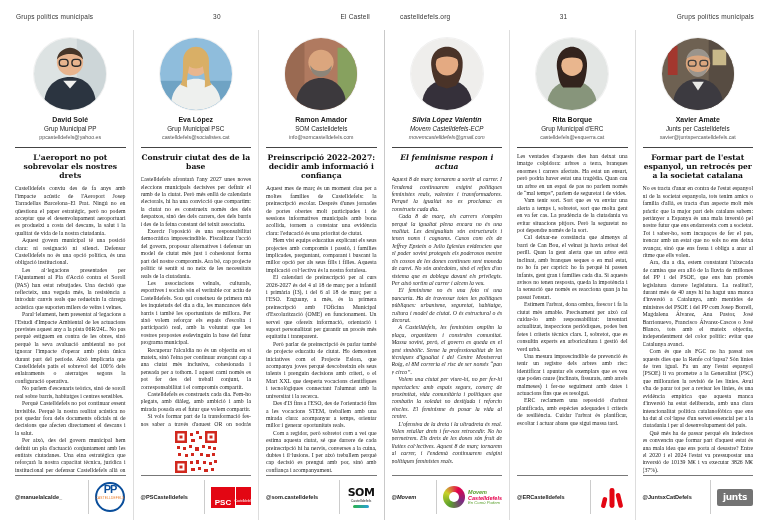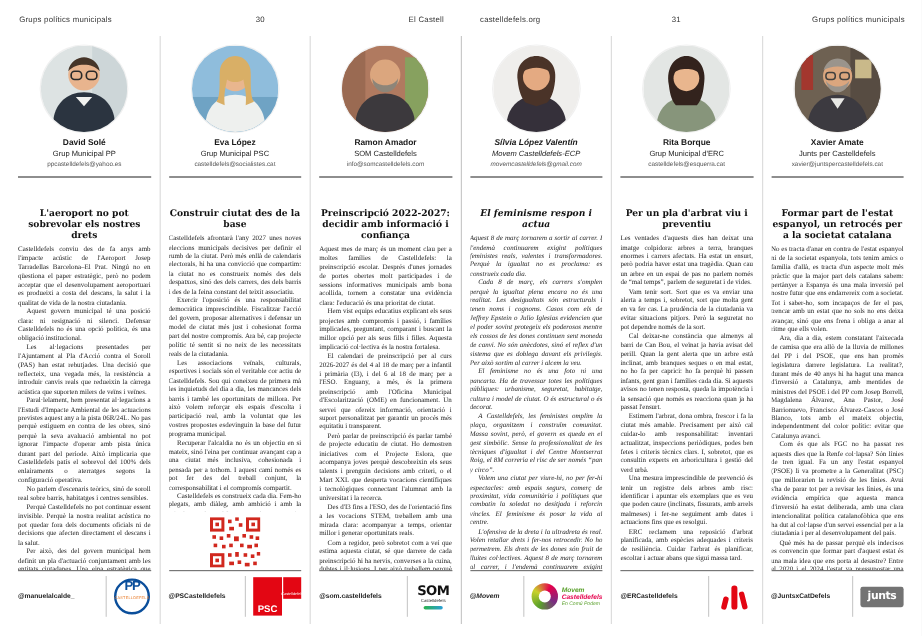--- a/index.html
+++ b/index.html
@@ -21,40 +21,40 @@
   
   .avatar-wrap { display:flex; justify-content:center; padding-top:4px; }
   .avatar { width:72px; height:72px; border-radius:50%; overflow:hidden; position:relative; box-shadow:0 0 0 1px rgba(0,0,0,.06); }
   .avatar svg { display:block; width:100%; height:100%; }
   .a-name { text-align:center; font-weight:bold; font-size:7px; margin-top:6px; }
   .a-role { text-align:center; font-size:6.3px; margin-top:2px; color:#222; }
   .a-mail { text-align:center; font-size:5.3px; margin-top:2px; color:#555; }
 
   
   .article { border-top:1px solid #444; margin-top:7px; padding-top:5px; display:flex; flex-direction:column; flex:1 1 auto; min-height:0; }
-  .headline { font-family:"DejaVu Serif", serif; font-weight:bold; font-size:7.6px; line-height:1.2; text-align:center; margin-bottom:5px; color:#111;margin-top:20px; }
+  .headline { font-family:"DejaVu Serif", serif; font-weight:bold; font-size:7.6px; line-height:1.2; text-align:center; margin-bottom:5px; color:#111; }
   .body { flex:1 1 auto; min-height:0; overflow:hidden; font-family:"Liberation Serif", serif; font-size:5.8px; line-height:1.28; text-align:justify; color:#222; }
   .body p { margin:0; }
   .body p + p { text-indent:7px; }
 
   .qr-wrap { flex-shrink:0; display:flex; justify-content:center; padding:5px 0 2px; }
   .qr-wrap svg { width:42px; height:42px; }
 
   
   .col-footer { margin-top:auto; flex-shrink:0; border-top:1px solid #777; padding-top:4px; display:flex; align-items:center; justify-content:space-between; min-height:36px; }
   .handle { font-size:5.6px; font-weight:bold; color:#222; }
   .logo-cell { border-left:1px solid #ccc; height:34px; display:flex; align-items:center; padding-left:6px; min-width:38px; justify-content:center; }
 
   
   .pp-logo { width:30px; height:30px; border:2.5px solid #0a4e9b; border-radius:50%; display:flex; flex-direction:column; align-items:center; justify-content:flex-start; background:#fff; }
   .pp-logo .pp-l { font-weight:bold; font-size:11px; color:#0a4e9b; letter-spacing:-1px; line-height:1; }
   .pp-logo .pp-s { font-size:3.2px; color:#e87722; margin-top:1px; letter-spacing:.2px; }
 
   .psc-logo { display:flex; gap:1px; }
-  .psc-main { width:24px; height:32px; background:#e30613; color:#fff; font-weight:bold; font-size:8px; display:flex; align-items:flex-end; justify-content:center; padding-bottom:1px; }
+  .psc-main { width:24px; height:21px; background:#e30613; color:#fff; font-weight:bold; font-size:8px; display:flex; align-items:flex-end; justify-content:center; padding-bottom:1px; }
   .psc-side { width:15px; height:18px; background:#e30613; color:#fff; font-size:3.2px; display:flex; align-items:flex-end; justify-content:center; padding-bottom:2px; }
 
   .som-logo { display:flex; flex-direction:column; align-items:center; }
   .som-main { font-weight:700; font-size:11px; letter-spacing:-.5px; color:#111; line-height:1; font-family:"DejaVu Sans", sans-serif; }
   .som-sub { font-size:3.6px; color:#222; margin-top:1px; }
   .som-wave { width:16px; height:3px; border-radius:2px; margin-top:2px; background:linear-gradient(90deg,#2bb24c,#2a9fd8); }
 
   .movem-logo { display:flex; align-items:center; gap:3px; }
   .movem-ring { width:22px; height:22px; border-radius:50%; background:conic-gradient(from 210deg,#5aa02c,#c9d22a,#e5004c,#7a2c82,#5aa02c); display:flex; align-items:center; justify-content:center; flex-shrink:0; }
   .movem-hole { width:10px; height:10px; border-radius:50%; background:#fff; }
@@ -302,21 +302,20 @@
             <path d="M22 34c-3-16 6-25 15-25s18 9 15 25c-1 9-3 14-6 17h-18c-3-3-5-8-6-17z" fill="#33231d"></path>
             <circle cx="37" cy="28" r="11" fill="#e9b68e"></circle>
             <path d="M25 24c2-7 7-9 12-9s10 2 12 9c-4-3-7-4-12-4s-8 1-12 4z" fill="#33231d"></path>
           </svg>
         </div>
       </div>
       <div class="a-name">Rita Borque</div>
       <div class="a-role">Grup Municipal d'ERC</div>
       <div class="a-mail">castelldefels@esquerra.cat</div>
       <div class="article">
-        <div class="headline">Per un pla d'arbrat viu i preventiu</div>
         <div class="body">
             <p>Les ventades d'aquests dies han deixat una imatge colpidora: arbres a terra, branques enormes i carrers afectats. Ha estat un ensurt, però podria haver estat una tragèdia. Quan cau un arbre en un espai de pas no parlem només de “mal temps”, parlem de seguretat i de vides.</p>
             <p>Vam tenir sort. Sort que es va enviar una alerta a temps i, sobretot, sort que molta gent en va fer cas. La prudència de la ciutadania va evitar situacions pitjors. Però la seguretat no pot dependre només de la sort.</p>
             <p>Cal deixar-ne constància que almenys al barri de Can Bou, el veïnat ja havia avisat del perill. Quan la gent alerta que un arbre està inclinat, amb branques seques o en mal estat, no ho fa per caprici: ho fa perquè hi passen infants, gent gran i famílies cada dia. Si aquests avisos no tenen resposta, queda la impotència i la sensació que només es reacciona quan ja ha passat l'ensurt.</p>
             <p>Estimem l'arbrat, dona ombra, frescor i fa la ciutat més amable. Precisament per això cal cuidar-lo amb responsabilitat: inventari actualitzat, inspeccions periòdiques, podes ben fetes i criteris tècnics clars. I, sobretot, que es consultin experts en arboricultura i gestió del verd urbà.</p>
             <p>Una mesura imprescindible de prevenció és tenir un registre dels arbres amb risc: identificar i apuntar els exemplars que es veu que poden caure (inclinats, fissurats, amb arrels malmeses) i fer-ne seguiment amb dates i actuacions fins que es resolgui.</p>
             <p>ERC reclamem una reposició d'arbrat planificada, amb espècies adequades i criteris de resiliència. Cuidar l'arbrat és planificar, escoltar i actuar abans que sigui massa tard.</p>
           </div>
         <div class="col-footer">
           <span class="handle">@ERCastelldefels</span>

